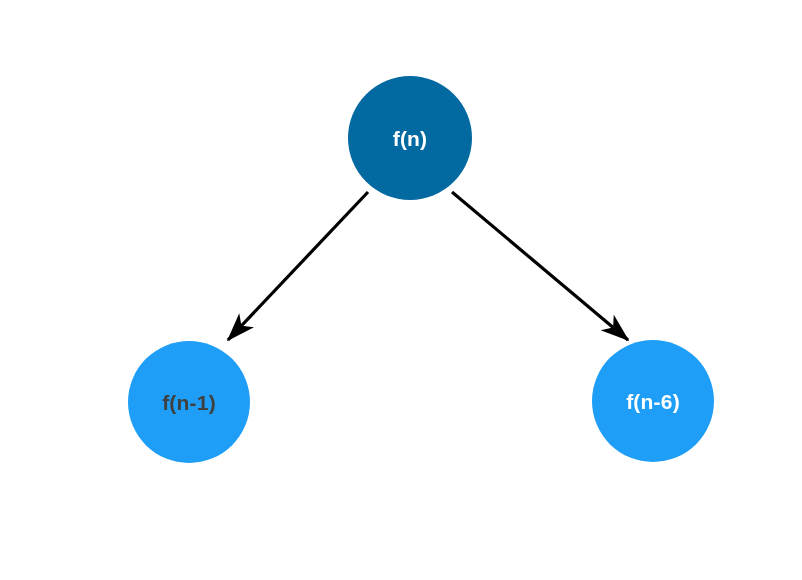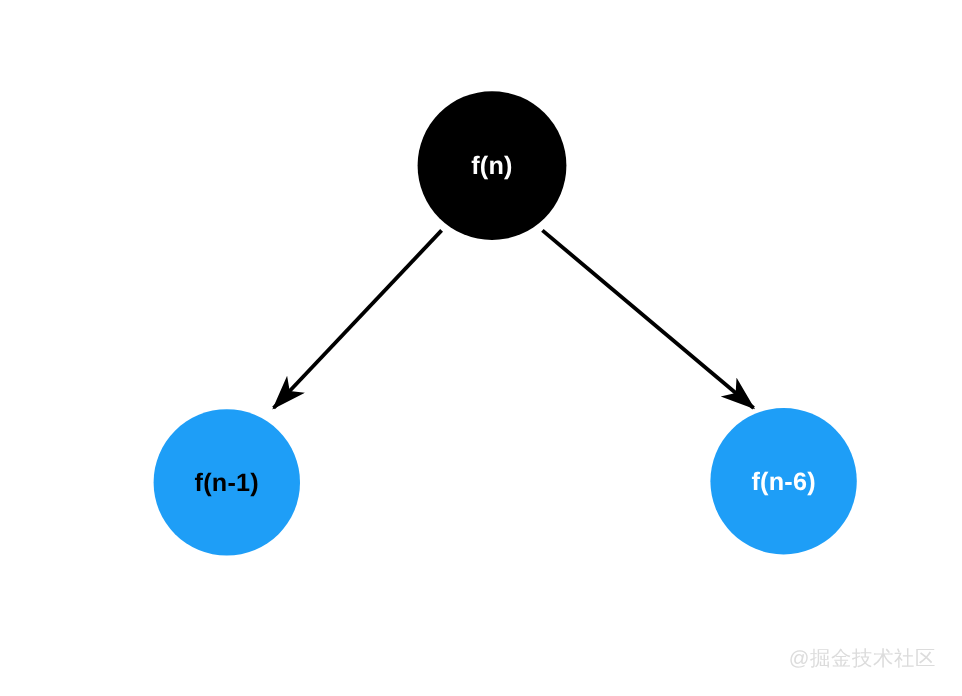--- a/index.html
+++ b/index.html
@@ -87,27 +87,26 @@
       <marker id="arrowhead-right" markerWidth="10" markerHeight="10" refX="8.5" refY="3.2" orient="auto" markerUnits="strokeWidth">
         <path d="M0,0 L9,3.2 L0,6.4 L2.4,3.2 Z" fill="#000000"></path>
       </marker>
     </defs>
 
     <line id="edge-root-left" x1="368" y1="192" x2="228" y2="340" stroke="#000000" stroke-width="3.2" stroke-linecap="butt" marker-end="url(#arrowhead-left)"></line>
 
     <line id="edge-root-right" x1="452" y1="192" x2="628" y2="340" stroke="#000000" stroke-width="3.2" stroke-linecap="butt" marker-end="url(#arrowhead-right)"></line>
   </svg>
 
-  <div class="node" id="node-root" style="background: #000000; left: 348px; top: 76px; width: 124px; height: 124px;">
+  <div class="node" id="node-root" style="background: #0369a1; left: 348px; top: 76px; width: 124px; height: 124px;">
     <span class="node-label" style="color: rgb(255, 255, 255);">f(n)</span>
   </div>
 
   <div class="node" id="node-left" style="background: rgb(30, 158, 247); left: 128px; top: 341px; width: 122px; height: 122px;">
-    <span class="node-label" style="color: #000000; text-align: center;">f(n-1)</span>
+    <span class="node-label" style="color: #404040; text-align: center;">f(n-1)</span>
   </div>
 
   <div class="node" id="node-right" style="background: rgb(30, 158, 247); left: 592px; top: 340px; width: 122px; height: 122px;">
     <span class="node-label" style="color: rgb(255, 255, 255);">f(n-6)</span>
   </div>
 
-  <div id="watermark" style="color: rgb(220, 220, 220);">@掘金技术社区</div>
 
 </div>
 
 </body></html>

